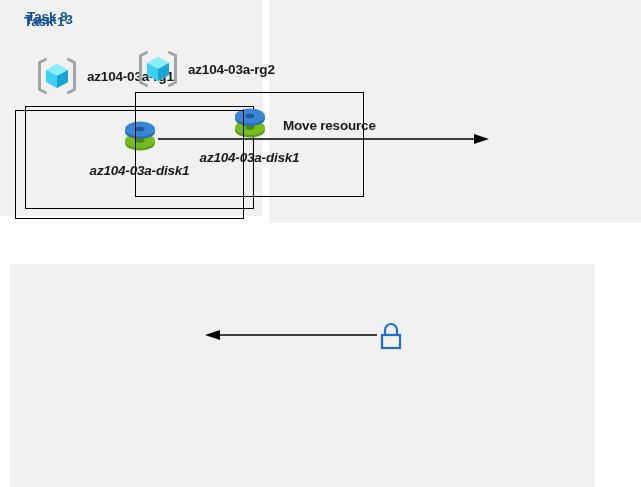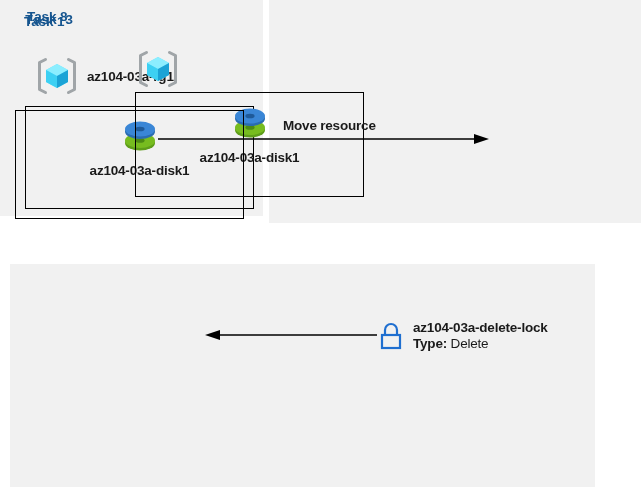--- a/index.html
+++ b/index.html
@@ -82,20 +82,21 @@
     height: 38px;
     flex: 0 0 auto;
   }
   .rg-icon svg { display: block; }
 
   
   .disk-group {
     position: absolute;
     width: 229px;
     text-align: center;
+    font-style: italic;
   }
   #disk-task1 { left: 25px;  top: 114px; }
   #disk-task2 { left: 135px; top: 101px; }
   #disk-task3 { left: 15px;  top: 118px; }
 
   .disk-icon {
     width: 46px;
     height: 44px;
     margin: 0 auto;
     display: block;
@@ -209,20 +210,21 @@
     <span class="rg-icon">
       <svg width="42" height="38" viewBox="0 0 42 38" xmlns="http://www.w3.org/2000/svg">
         <path d="M9.5 2.5 L3.5 5.5 L3.5 32.5 L9.5 35.5" fill="none" stroke="#a0a5a8" stroke-width="3" stroke-linecap="round" stroke-linejoin="round"></path>
         <path d="M32.5 2.5 L38.5 5.5 L38.5 32.5 L32.5 35.5" fill="none" stroke="#a0a5a8" stroke-width="3" stroke-linecap="round" stroke-linejoin="round"></path>
         <path d="M21 7 L32 13 L32 25 L21 31 L10 25 L10 13 Z" fill="#69e3ff"></path>
         <path d="M21 7 L32 13 L21 19 L10 13 Z" fill="#8ceeff"></path>
         <path d="M21 19 L32 13 L32 25 L21 31 Z" fill="#1ba3d6"></path>
         <path d="M21 19 L10 13 L10 25 L21 31 Z" fill="#3dd0f3"></path>
       </svg>
     </span>
+    <span class="rg-label">az104-03a-rg2</span>
   </div>
 
   <div class="inner-box" id="box-task2"></div>
 
   <div class="disk-group" id="disk-task2">
     <svg class="disk-icon" viewBox="0 0 46 44" xmlns="http://www.w3.org/2000/svg">
       <ellipse cx="23" cy="29" rx="15" ry="7.5" fill="#5f9e1a"></ellipse>
       <ellipse cx="23" cy="26.5" rx="15" ry="7.5" fill="#77bc1f"></ellipse>
       <ellipse cx="23" cy="26.5" rx="4.6" ry="2.3" fill="#4c8a14"></ellipse>
       <ellipse cx="23" cy="17.5" rx="15" ry="7.5" fill="#2a6cb0"></ellipse>
@@ -254,21 +256,15 @@
       <line x1="172" y1="7" x2="14" y2="7" stroke="#000000" stroke-width="1.4"></line>
       <path d="M0 7 L15 2 L15 12 Z" fill="#000000"></path>
     </svg>
   </div>
 
   <div id="lock-block">
     <svg class="lock-icon" viewBox="0 0 28 30" xmlns="http://www.w3.org/2000/svg">
       <path d="M8 14 L8 9 A6 6 0 0 1 20 9 L20 14" fill="none" stroke="#1f6fd0" stroke-width="2.2"></path>
       <rect x="5" y="14" width="18" height="13" fill="none" stroke="#1f6fd0" stroke-width="2.2"></rect>
     </svg>
-    <div class="lock-text-col">
-      <div class="lock-name">az104-03a-delete-lock</div>
-      <div class="lock-type-line">
-        <span class="lock-type-key">Type:</span><span>&nbsp;</span><span class="lock-type-val">Delete</span>
-      </div>
-    </div>
   </div>
 
 </div>
 
 </body></html>

